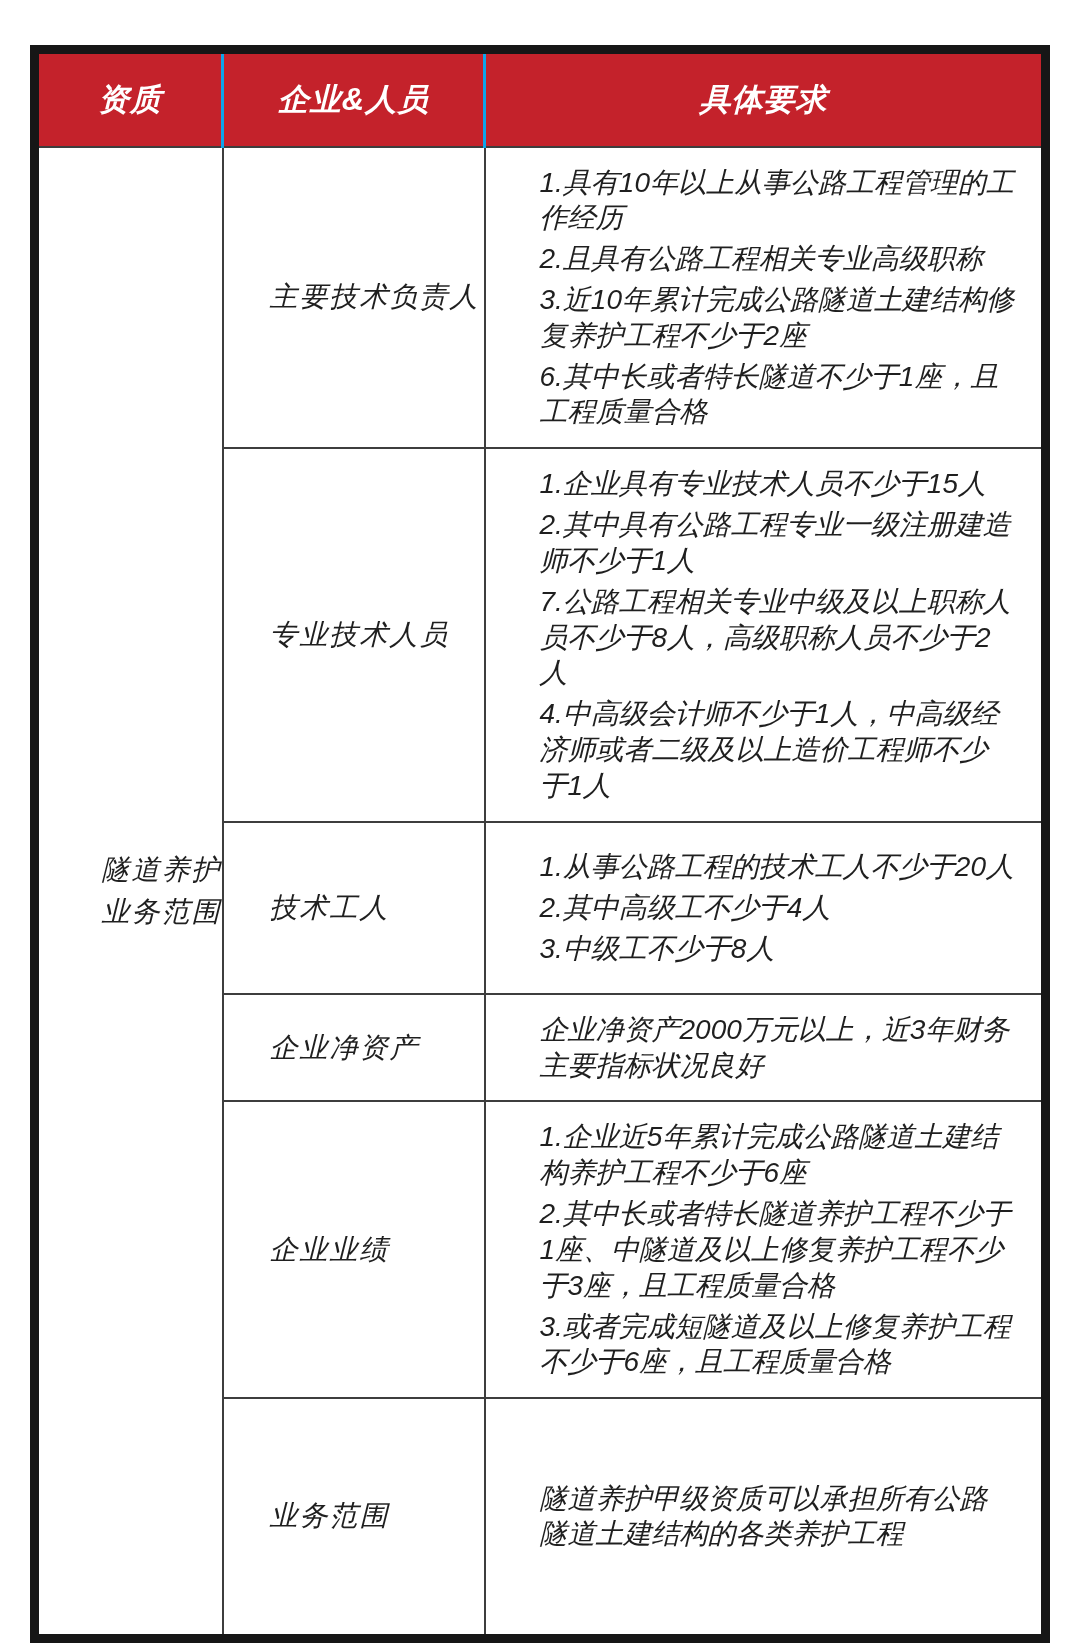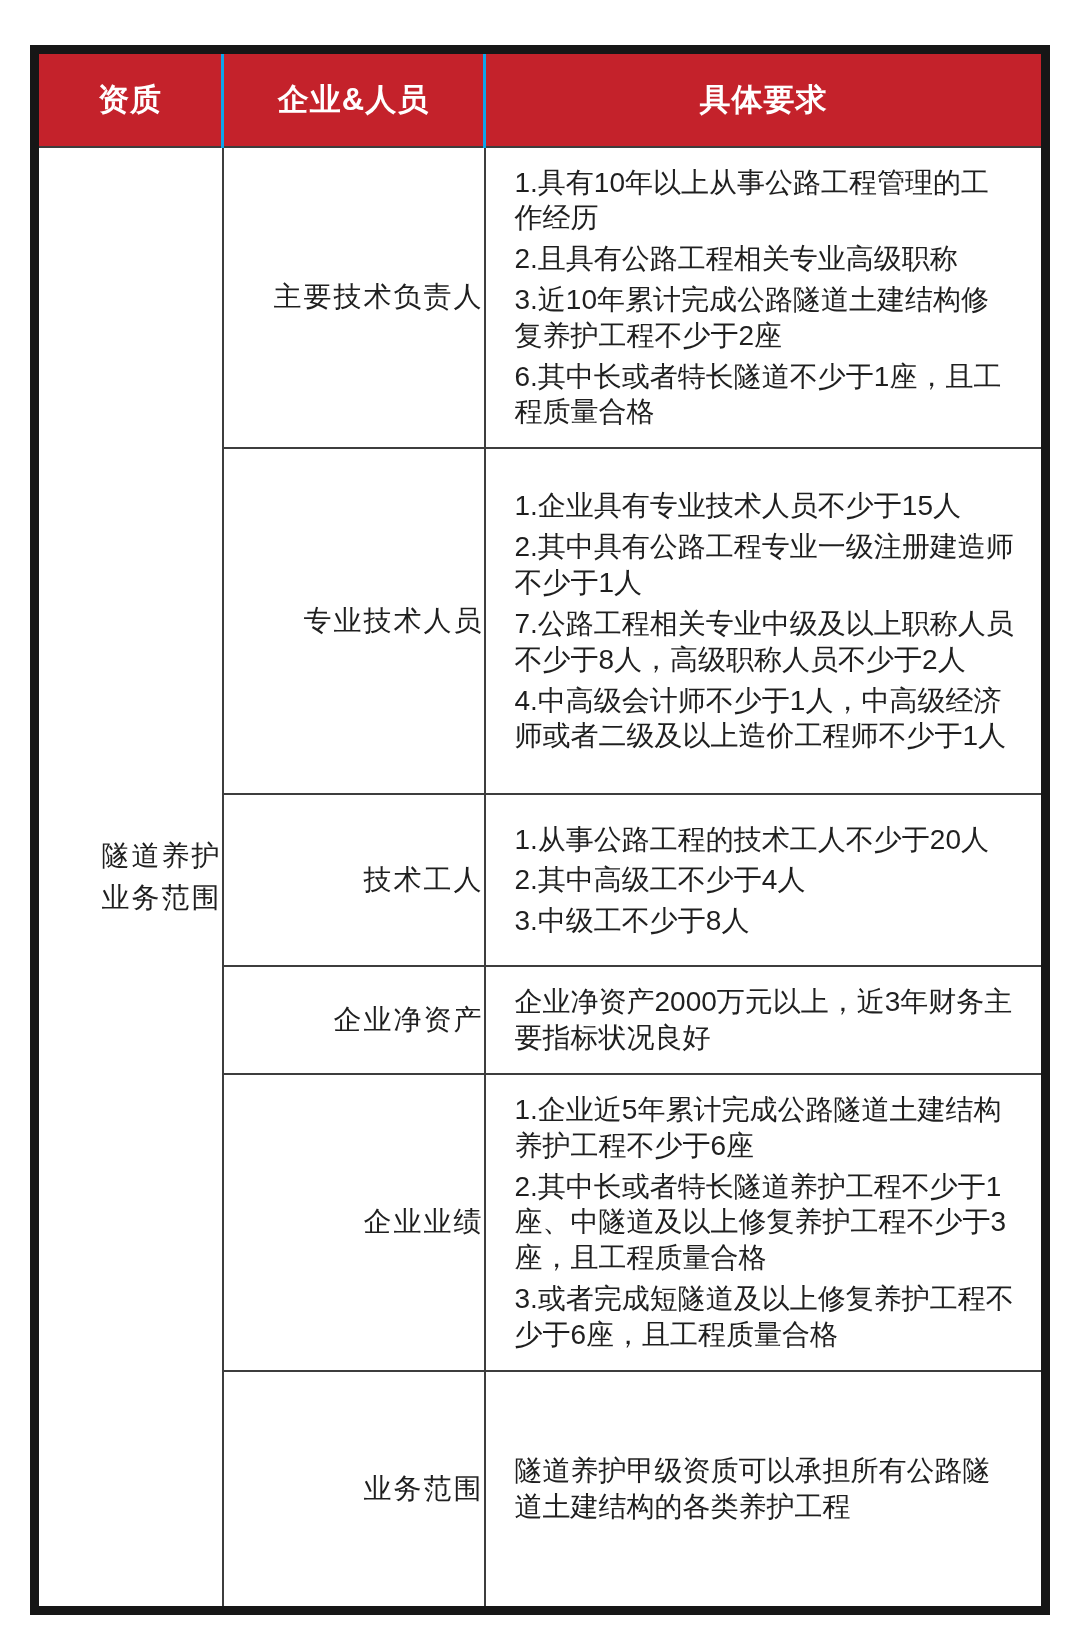--- a/index.html
+++ b/index.html
@@ -4,20 +4,21 @@
 <style>
   * { margin: 0; padding: 0; box-sizing: border-box; }
   html, body { background: #ffffff; }
   .page {
     width: 1080px;
     height: 1648px;
     background: #ffffff;
     padding: 45px 30px 0 30px;
     font-family: "Liberation Sans", sans-serif;
     color: #1f1f1f;
+    font-style: italic;
   }
   table.qual {
     width: 1020px;
     table-layout: fixed;
     border-collapse: collapse;
     border: 9px solid #161616;
   }
   col.c1 { width: 188px; }
   col.c2 { width: 262px; }
   col.c3 { width: auto; }
@@ -38,25 +39,24 @@
     vertical-align: middle;
     font-size: 28px;
     color: #1f1f1f;
   }
   td.qual-cell {
     text-align: right;
     line-height: 1.5;
     letter-spacing: 2px;
   }
   td.cat {
-    padding-left: 36px;
+    padding-left: 46px;
     letter-spacing: 2px;
-    text-align: right;
   }
-  td.req { padding: 12px 26px 12px 29px; }
+  td.req { padding: 12px 26px 12px 54px; }
   td.req p { line-height: 1.28; margin: 5px 0; }
   tr.r1 { height: 298px; }
   tr.r2 { height: 346px; }
   tr.r3 { height: 172px; }
   tr.r4 { height: 92px; }
   tr.r5 { height: 275px; }
   tr.r6 { height: 240px; }
 </style>
 </head>
 <body>

